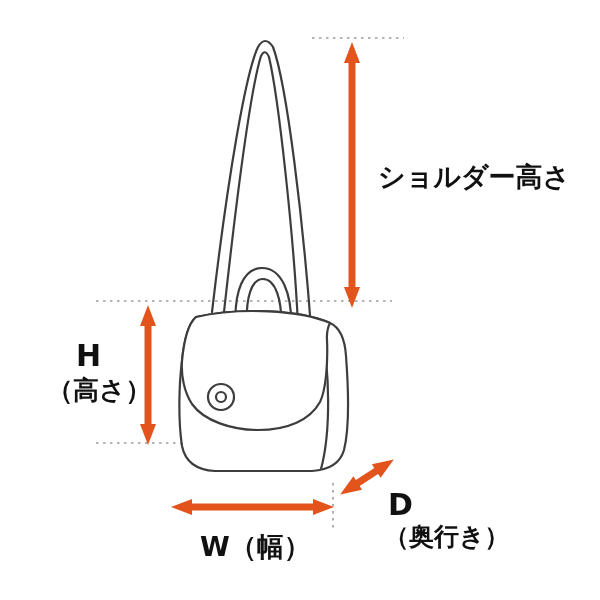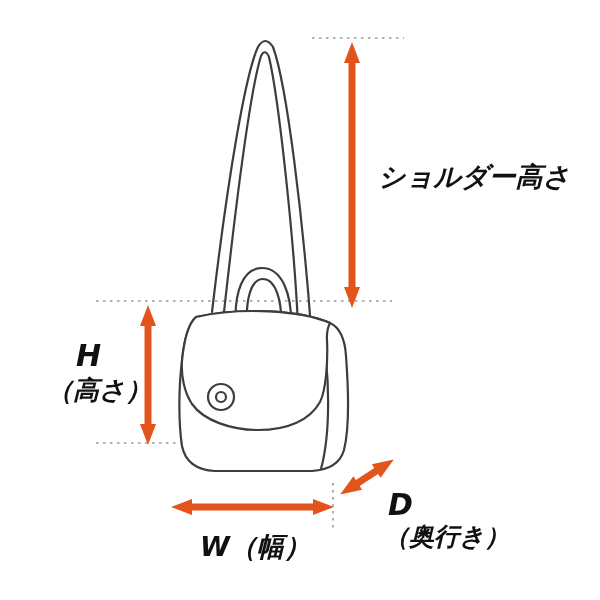--- a/index.html
+++ b/index.html
@@ -9,21 +9,21 @@
     --text:#111111;
     --background:#ffffff;
   }
   html,body{margin:0;padding:0;}
   body{
     width:600px;height:600px;
     background:var(--background);
     font-family:"DejaVu Sans","Liberation Sans",sans-serif;
     overflow:hidden;
   }
-  .stage{width:600px;height:428px;position:relative;font-style:italic;}
+  .stage{width:600px;height:428px;position:relative;}
   svg{display:block;}
   .dotted{
     stroke:var(--guide);
     stroke-width:1.6;
     stroke-dasharray:2.5 4.5;
     fill:none;
   }
   .art{
     stroke:var(--line-art);
     stroke-width:2.2;

